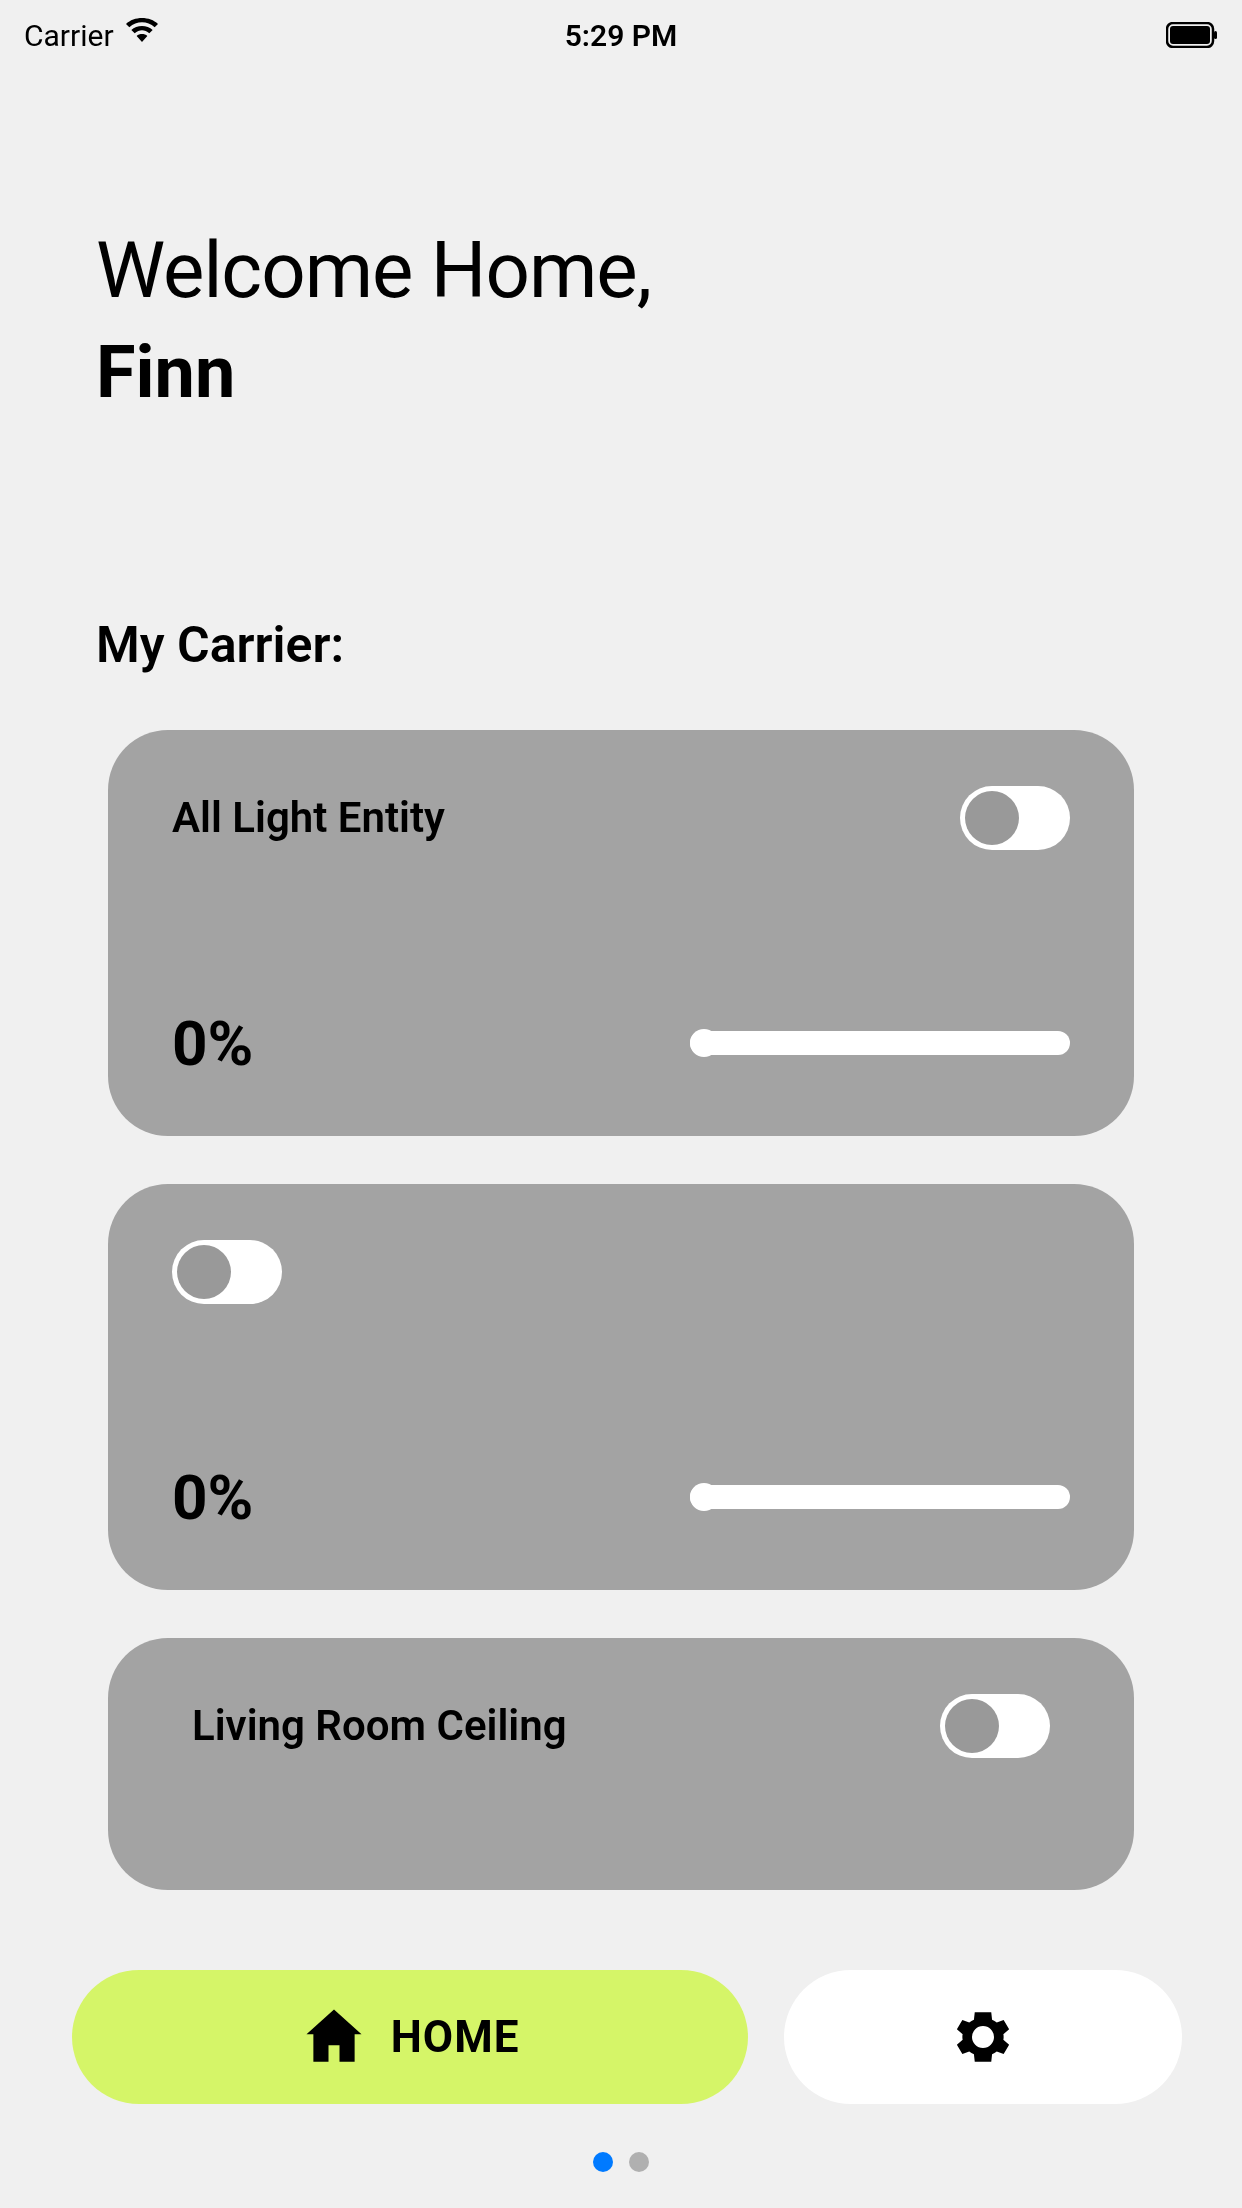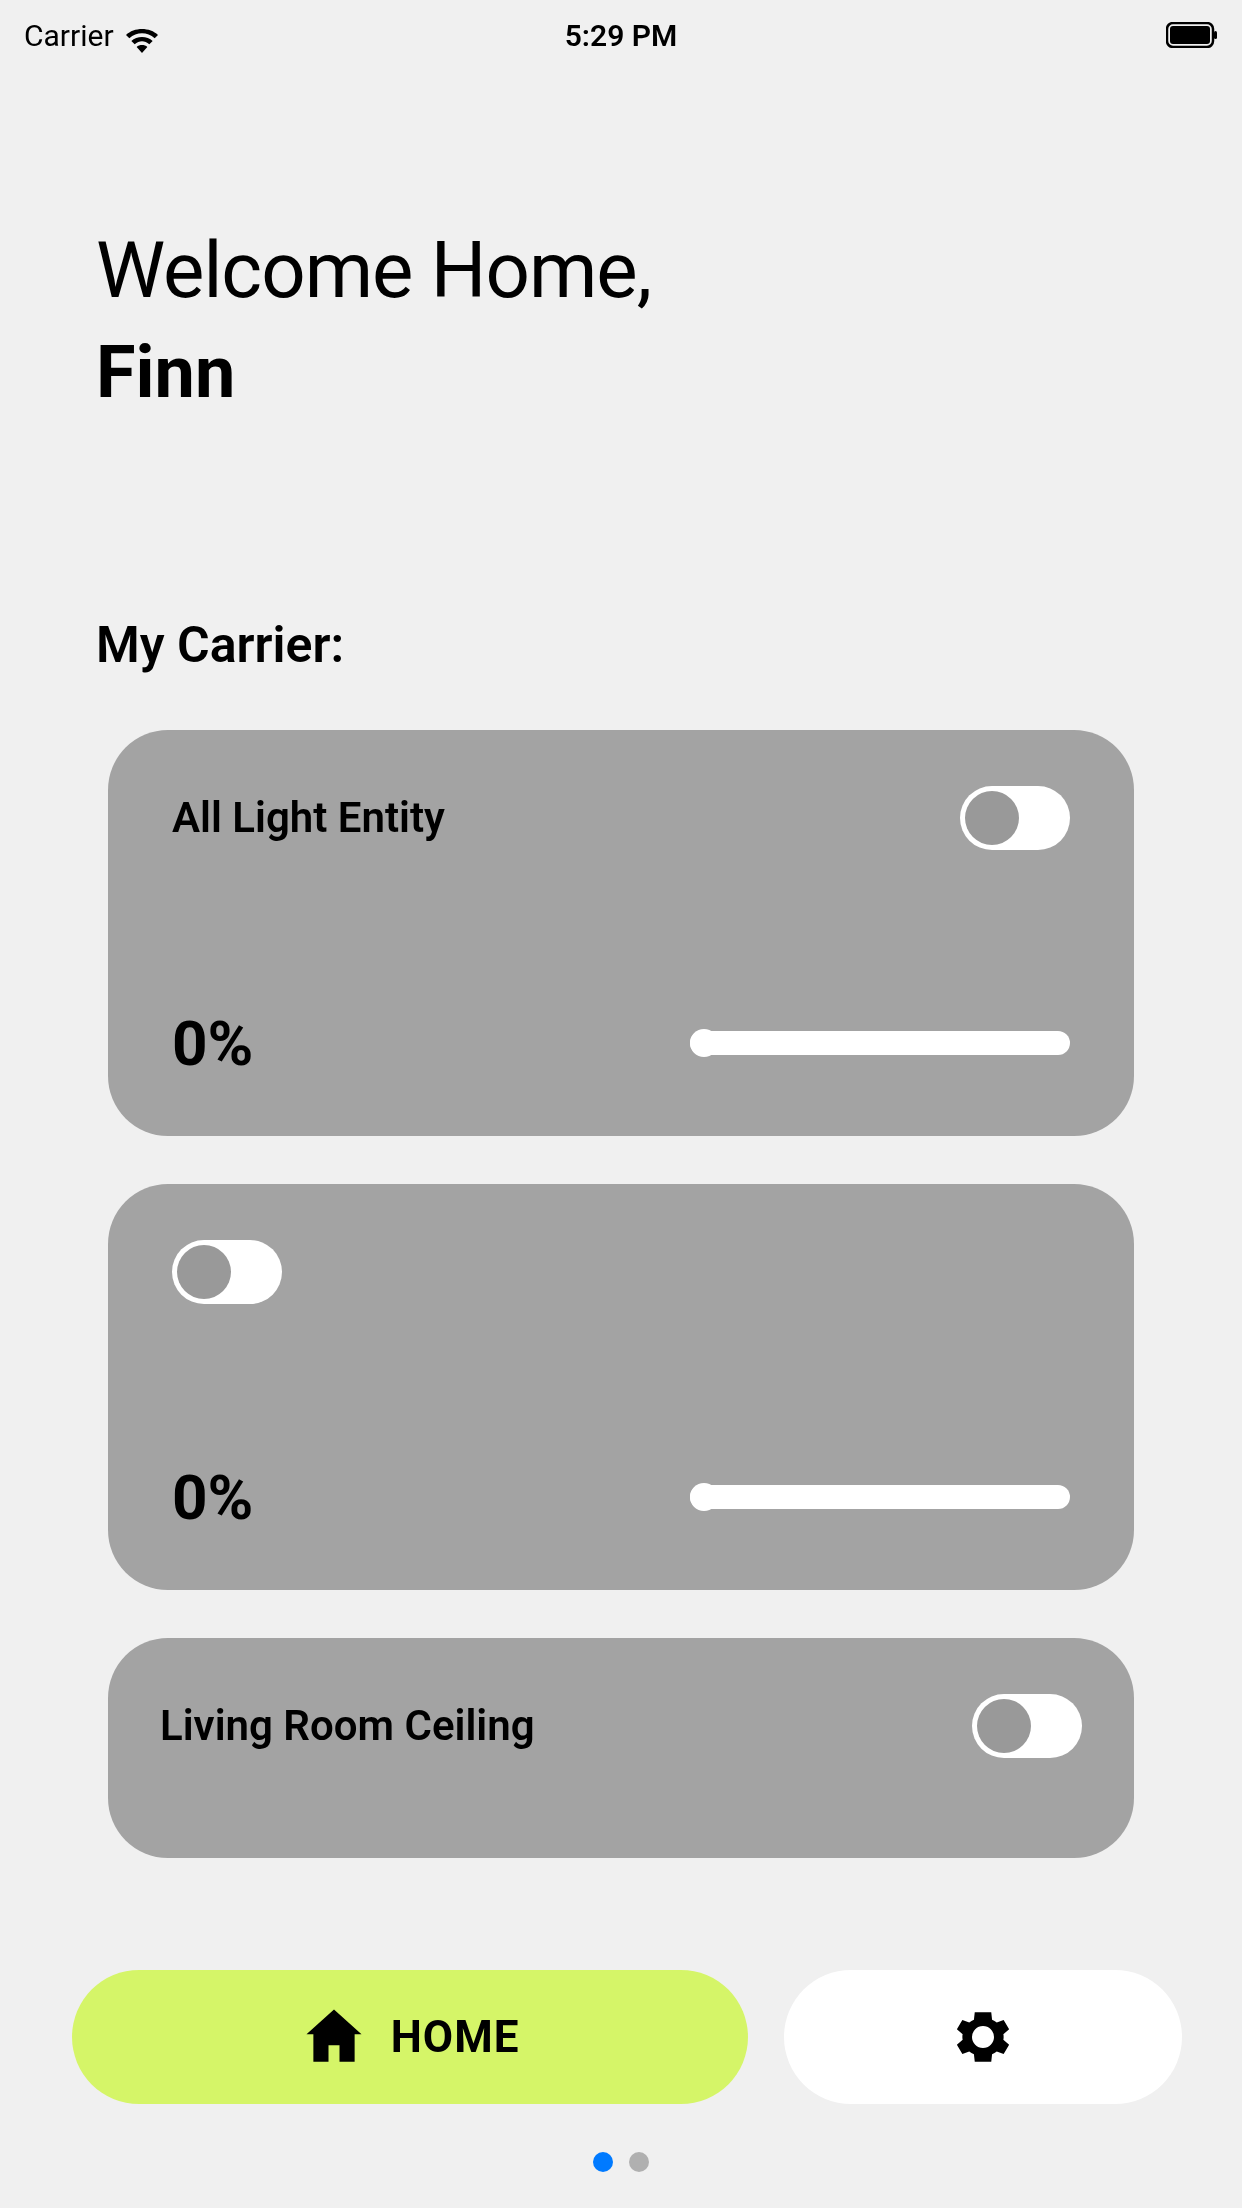--- a/index.html
+++ b/index.html
@@ -22,21 +22,21 @@
     .status-bar {
       display: flex;
       justify-content: space-between;
       align-items: center;
       padding: 18px 24px 12px;
       height: 64px;
     }
     
     .status-left {
       display: flex;
-      align-items: flex-end;
+      align-items: flex-start;
       gap: 12px;
       font-size: 30px;
     }
     
     .status-time {
       font-size: 30px;
       font-weight: 600;
       position: absolute;
       left: 50%;
       transform: translateX(-50%);
@@ -93,22 +93,22 @@
     
     .light-card {
       background: #a3a3a3;
       border-radius: 60px;
       padding: 56px 64px 64px;
       height: 406px;
       position: relative;
     }
     
     .light-card.partial {
-      height: 220px;
-      padding: 56px 52px 0;
+      height: 252px;
+      padding: 56px 84px 0;
     }
     
     .card-header {
       display: flex;
       justify-content: space-between;
       align-items: center;
     }
     
     .light-name {
       font-size: 42px;

